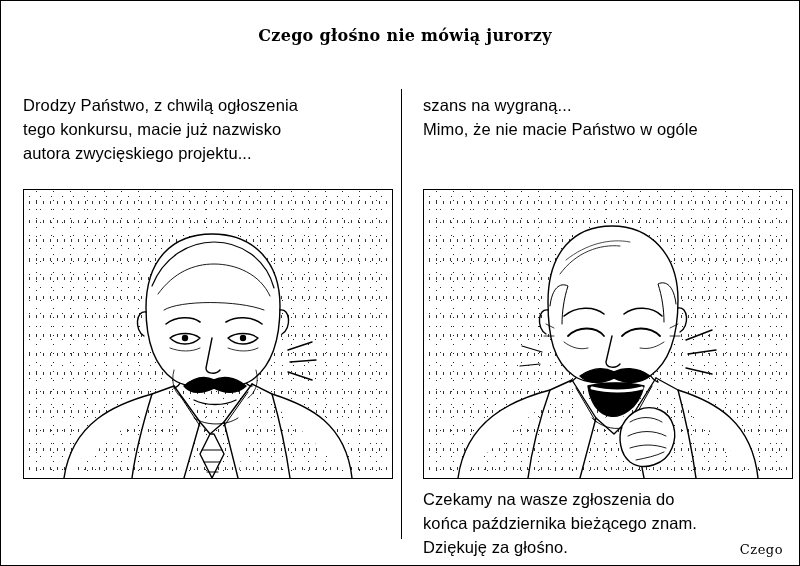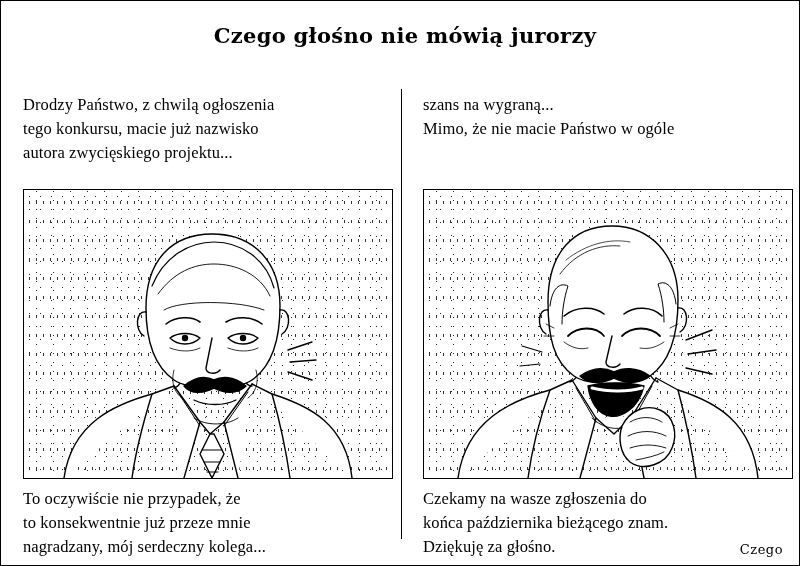--- a/index.html
+++ b/index.html
@@ -18,21 +18,21 @@
     position: relative;
     width: 800px;
     height: 566px;
     box-sizing: border-box;
     border: 1px solid #000000;
     background: #ffffff;
   }
   .title {
     text-align: center;
     font-family: "DejaVu Serif", serif;
-    font-size: 21px;
+    font-size: 16px;
     line-height: 25px;
     font-weight: 600;
     letter-spacing: 0.3px;
     padding-top: 22px;
     padding-left: 10px;
   }
   .title div { white-space: nowrap; }
 
   .divider-v {
     position: absolute;
@@ -45,21 +45,21 @@
 
   .panel {
     position: absolute;
     top: 92px;
     width: 372px;
   }
   .panel.left  { left: 22px; }
   .panel.right { left: 422px; }
 
   .caption {
-    font-family: Liberation Serif, serif;
+    font-family: Liberation Sans, sans-serif;
     font-size: 16.5px;
     line-height: 24px;
     letter-spacing: 0.1px;
   }
   .caption .line { white-space: nowrap; }
 
   .caption.top { height: 96px; }
   .caption.bottom { margin-top: 8px; }
 
   .art-frame {
@@ -170,25 +170,20 @@
             <path d="M150 180 C146 194 152 204 158 208" stroke-width="0.8"></path>
             <path d="M232 180 C236 194 230 204 224 208" stroke-width="0.8"></path>
             <path d="M170 228 C182 236 202 236 214 228" stroke-width="0.9"></path>
 
             <path d="M264 160 L288 152 M266 172 L292 170 M264 182 L288 190" stroke-width="1.4"></path>
           </g>
         </svg>
       </div>
     </div>
 
-    <div class="caption bottom">
-      <div class="line">To oczywiście nie przypadek, że</div>
-      <div class="line">to konsekwentnie już przeze mnie</div>
-      <div class="line">nagradzany, mój serdeczny kolega...</div>
-    </div>
   </div>
 
   <div class="panel right">
 
     <div class="caption top">
       <div class="line">szans na wygraną...</div>
       <div class="line">Mimo, że nie macie Państwo w ogóle</div>
     </div>
 
     <div class="art-frame">

